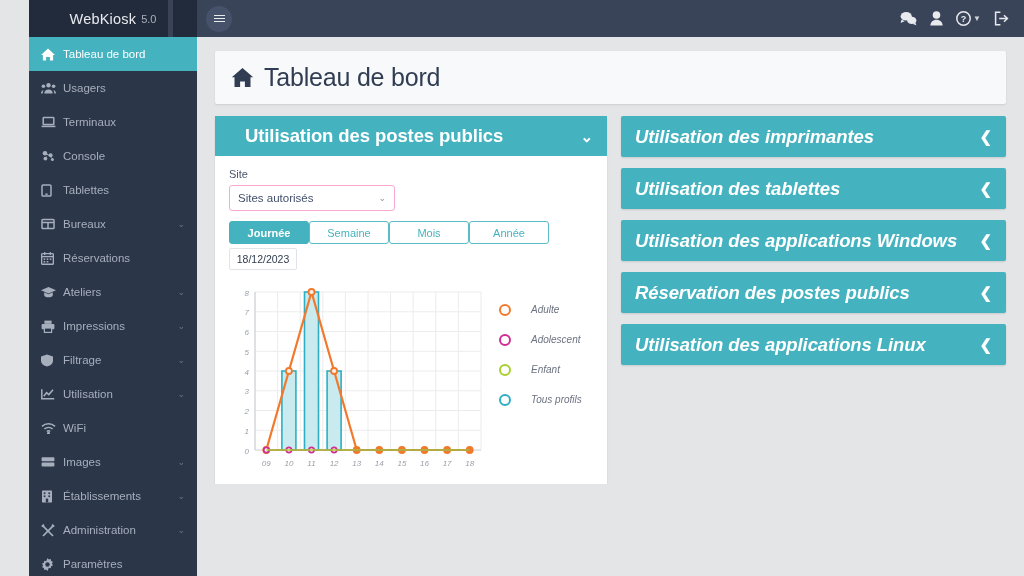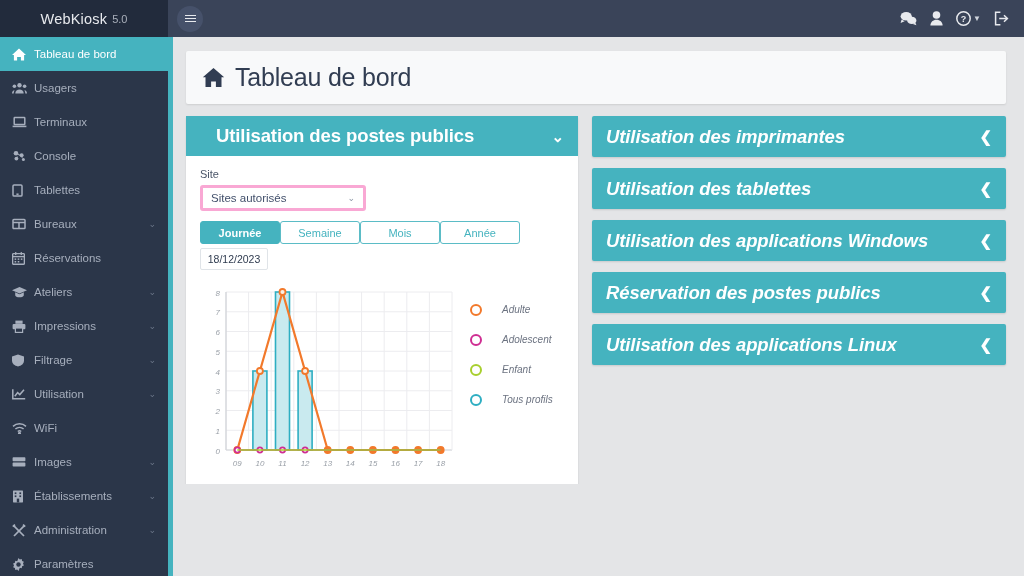--- a/index.html
+++ b/index.html
@@ -2,21 +2,21 @@
 <html><head>
 <meta charset="utf-8">
 <style>
   * { box-sizing: border-box; margin: 0; padding: 0; }
   html, body {
     width: 1024px; height: 576px;
     font-family: "Liberation Sans", sans-serif;
     background: #e4e5e7;
     overflow: hidden;
   }
-  .app { position: relative; width: 1024px; height: 484px; display: flex; }
+  .app { position: relative; width: 1024px; height: 484px; display: flex; padding-left: 29px; }
 
   
   .sidebar {
     width: 168px; height: 576px;
     background: #2b3649;
     flex: 0 0 168px;
     display: flex; flex-direction: column;
     position: relative;
     z-index: 5;
   }
@@ -123,21 +123,21 @@
     padding: 9px 14px;
     cursor: pointer;
   }
   .panel-head .ph-title { flex: 1; font-size: 18.5px; font-weight: 700; letter-spacing: -.1px; margin-left: 16px; }
   .panel-head .ph-chev { font-size: 15px; font-weight: 700; line-height: 1; }
   .panel-body { padding: 12px 14px 10px 14px; min-height: 390px; }
 
   .field-label { font-size: 11px; color: #4a5568; margin-bottom: 5px; }
   .select-box {
     width: 166px; height: 26px;
-    border: 3px solid #f9a8d4; border-radius: 3px;
+    border: 1px solid #f9a8d4; border-radius: 3px;
     background: #fff;
     display: flex; align-items: center;
     padding: 0 8px;
     font-size: 11.5px; color: #42506b;
     cursor: pointer;
   }
   .select-box .sv { flex: 1; }
   .select-box .sc { color: #8b96a5; font-size: 9px; }
 
   .seg-row { display: flex; margin-top: 10px; }

